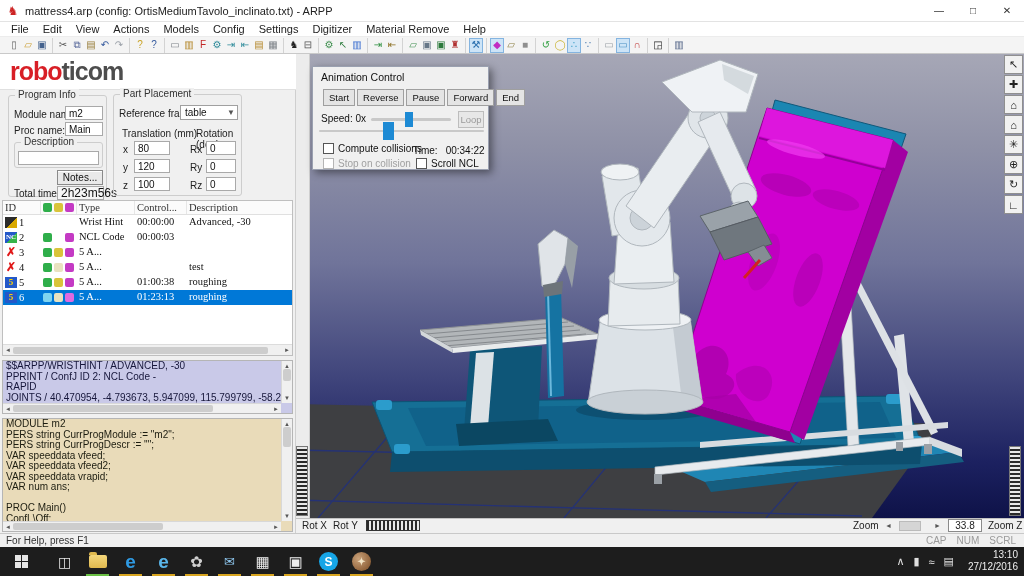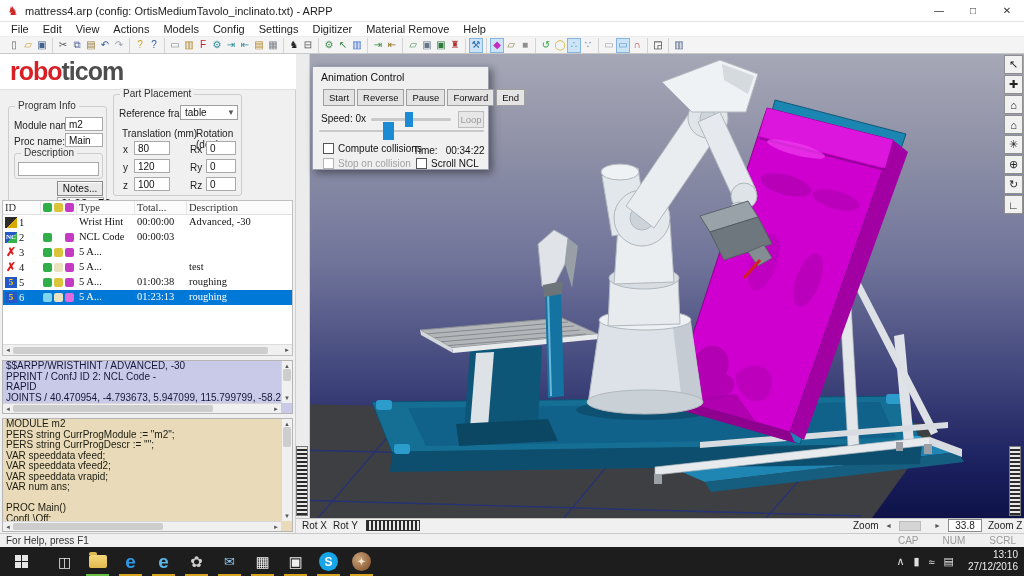--- a/index.html
+++ b/index.html
@@ -116,21 +116,21 @@
   #zoom-label { position:absolute; left:557px; top:1px; }
   #zoom-scroll { position:absolute; left:589px; top:2px; width:56px; height:10px; }
   #zoom-scroll .za { position:absolute; top:0; font-size:7px; color:#555; line-height:10px; }
   #zoom-scroll .zthumb { position:absolute; left:14px; top:0; width:22px; height:10px; background:#d5d5d5; border:1px solid #bbb; }
   #zoom-value { position:absolute; left:652px; top:0px; width:34px; height:13px; background:#fff; border:1px solid #8a8a8a; text-align:center; line-height:12px; }
   #zoomz-label { position:absolute; left:692px; top:1px; }
 
   
   #statusbar { position:absolute; left:0; top:533px; width:1024px; height:14px; background:#f0f0f0; border-top:1px solid #c9c9c9; font-size:10px; color:#333; }
   #status-help { position:absolute; left:6px; top:1px; }
-  #status-inds { position:absolute; right:8px; top:1px; display:flex; gap:24px; color:#9a9a9a;text-align:center; }
+  #status-inds { position:absolute; right:8px; top:1px; display:flex; gap:10px; color:#9a9a9a;text-align:center; }
 
   
   #taskbar { position:absolute; left:0; top:547px; width:1024px; height:29px; background:#1d1d1d; display:flex; align-items:center; }
   #start-btn { width:44px; height:29px; display:flex; align-items:center; justify-content:center; }
   #win-logo { width:14px; height:14px; display:grid; grid-template-columns:6px 6px; grid-template-rows:6px 6px; gap:1px; }
   #win-logo span { background:#e6e6e6; }
   #search-box { position:relative; width:225px; height:25px; background:#2d2d2d; border:1px solid #4f4f4f; display:flex; align-items:center; }
   #search-box input { background:transparent; border:none; outline:none; color:#a8a8a8; font-size:11px; font-family:"Liberation Sans",sans-serif; width:170px; }
   #cortana-icon { width:12px; height:12px; border:1.5px solid #8a8a8a; border-radius:50%; margin:0 8px 0 10px; }
   #task-apps { display:flex; height:29px; margin-left:4px; }
@@ -336,21 +336,21 @@
           <span class="tb-glyph" style="color: rgb(85, 102, 136);">▥</span>
         </div>
       </div>
     </div>
 
   <div id="left-panel">
     <div id="logo-area">
       <div id="logo"><span class="l1">robo</span><span class="l2">ticom</span></div>
     </div>
 
-    <div class="groupbox" style="left:8px;top:52px;width:99px;height:102px;">
+    <div class="groupbox" style="left:8px;top:41px;width:99px;height:102px;">
       <div class="gb-label">Program Info</div>
       <div class="flabel" style="left:5px;top:13px;">Module name:</div>
       <input class="tinput" style="left: 56px; top: 10px; width: 38px;" value="m2">
       <div class="flabel" style="left:5px;top:29px;">Proc name:</div>
       <input class="tinput" style="left: 56px; top: 26px; width: 38px;" value="Main">
       <div class="groupbox" style="left:5px;top:46px;width:89px;height:26px;">
         <div class="gb-label">Description</div>
         <input class="tinput" style="left: 3px; top: 8px; width: 81px;" value="">
       </div>
       <div id="notes-btn" style="left:48px;top:74px;width:46px;">Notes...</div>
@@ -382,21 +382,21 @@
       <div id="table-header">
         <div class="c-id hcol">
             <span>ID</span>
           </div>
         <div class="c-flags hcol" id="hdr-flags">
             <span class="flag" style="background: rgb(47, 174, 74);"></span>
             <span class="flag" style="background: rgb(217, 196, 58);"></span>
             <span class="flag" style="background: rgb(196, 58, 196);"></span>
           </div>
         <div class="c-type hcol">Type</div>
-        <div class="c-dur hcol">Total...</div>
+        <div class="c-dur hcol">Control...</div>
         <div class="c-desc">Description</div>
       </div>
       <div id="table-rows">
           <div class="trow">
             <div class="c-id">
               <span class="ti ti-wrist"></span>
               <span class="idt">1</span>
             </div>
             <div class="c-flags">
               <span class="flag empty"></span>

